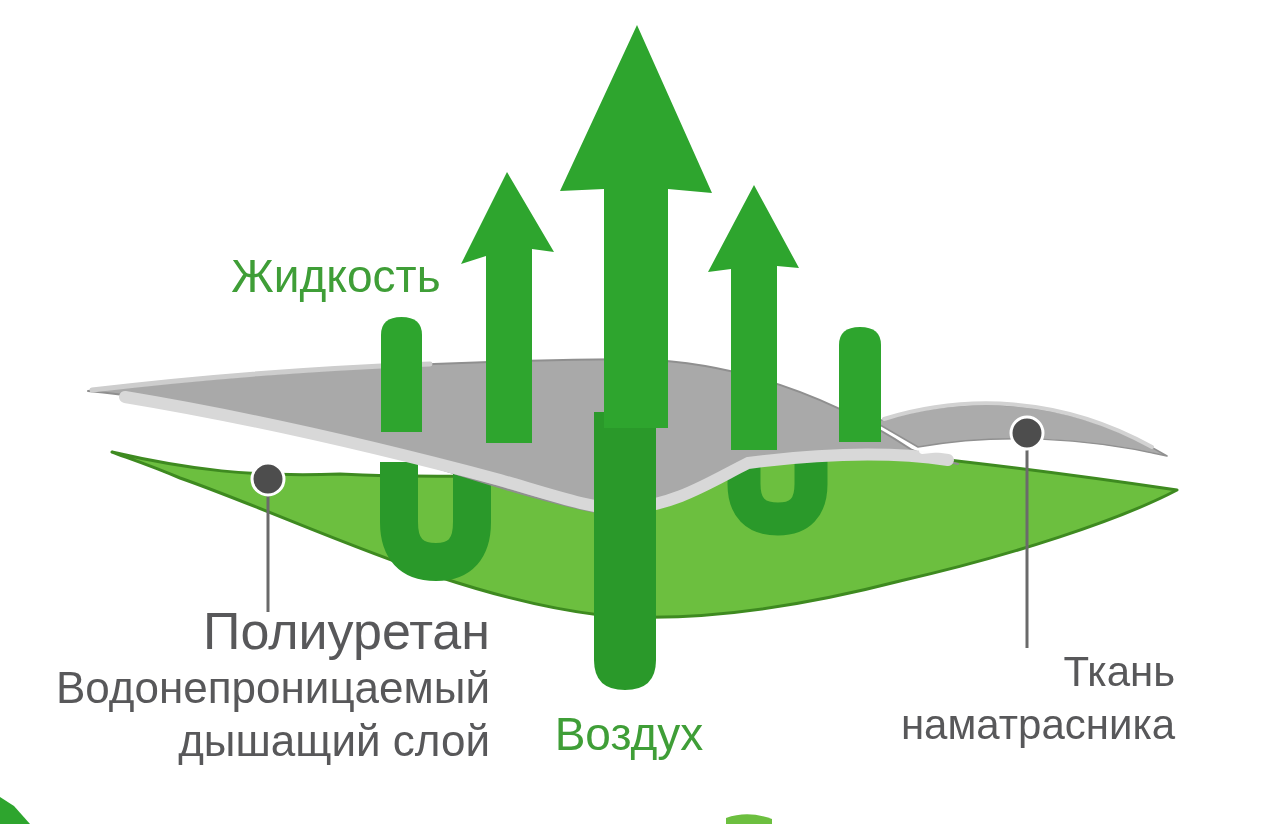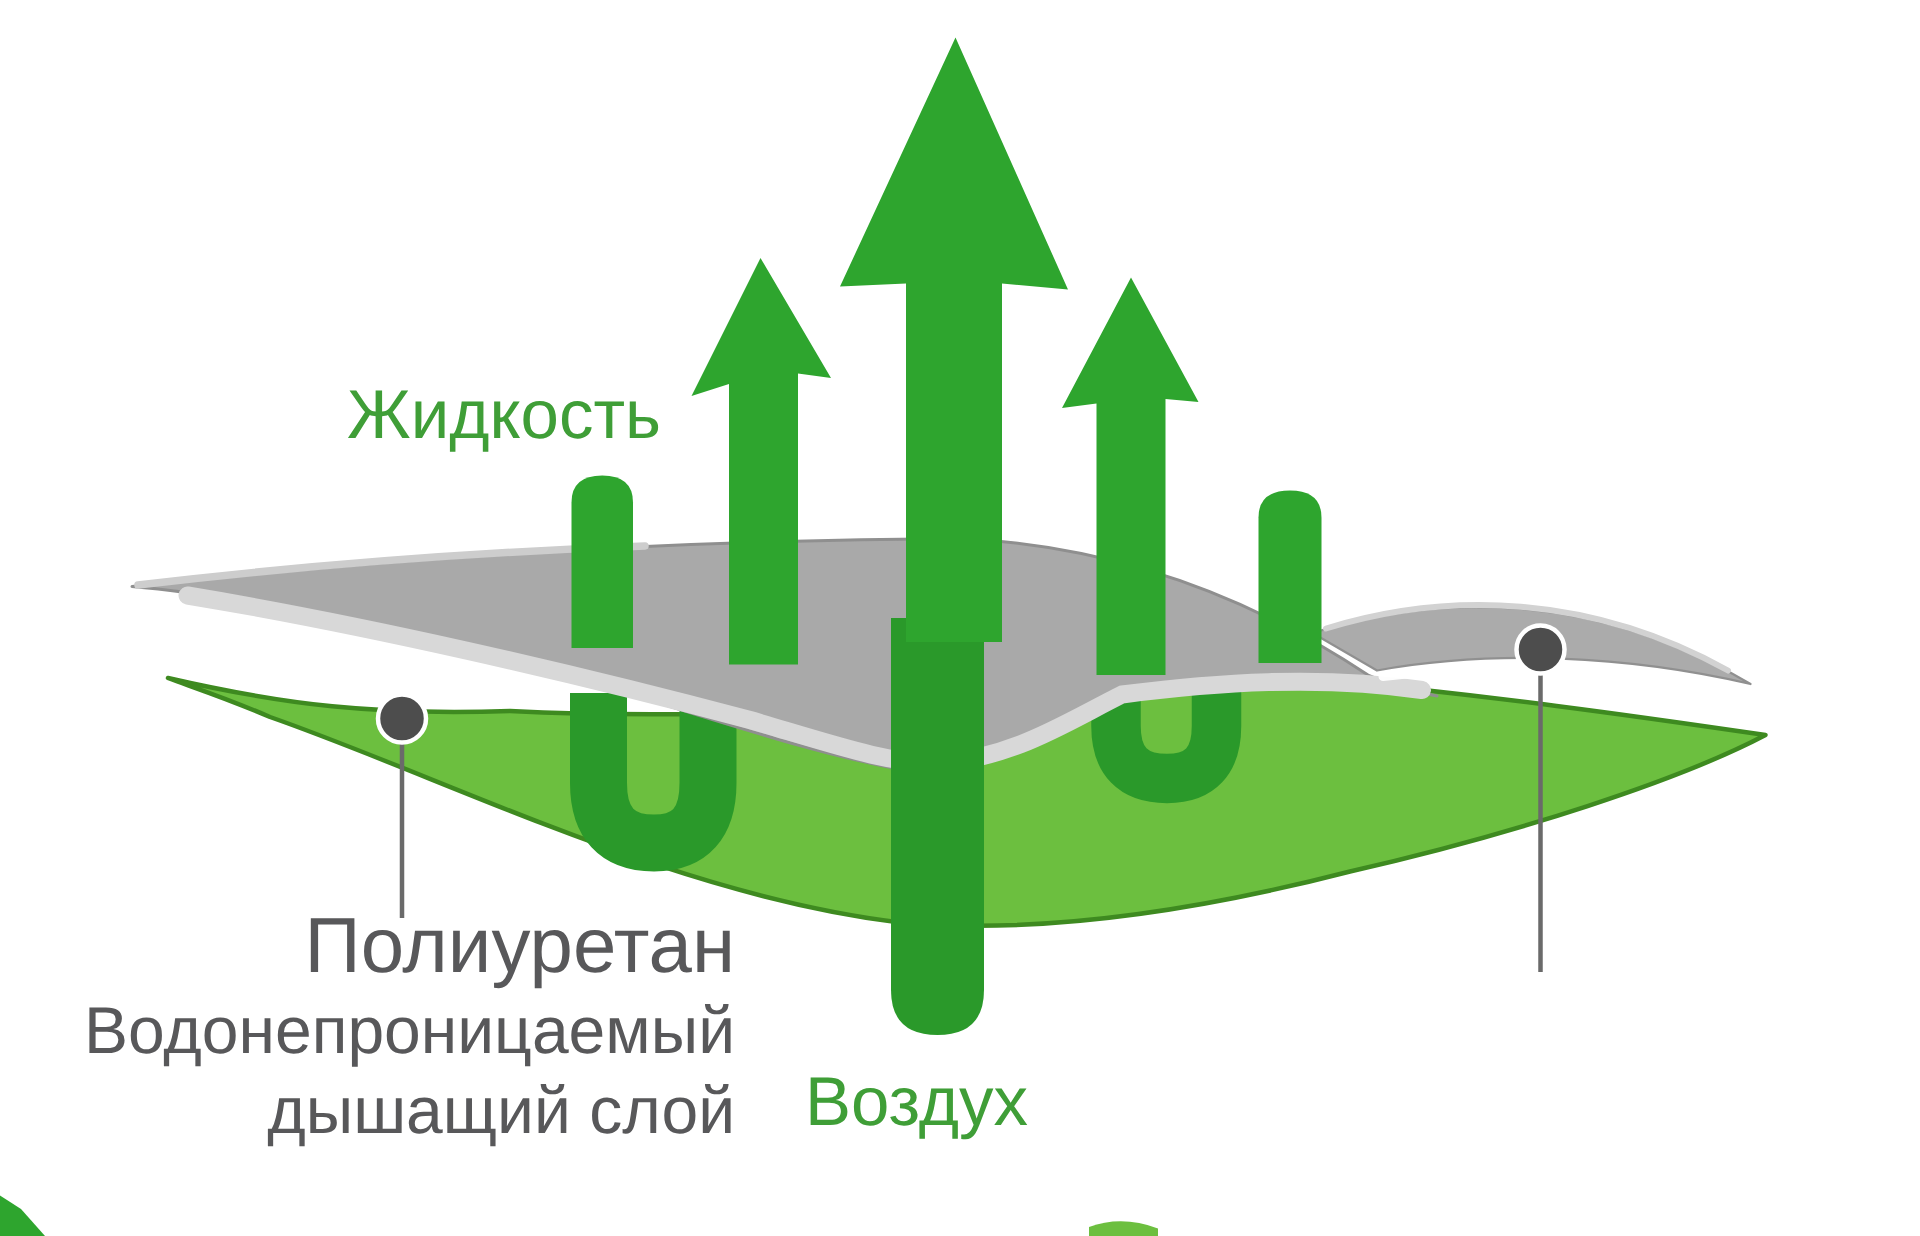--- a/index.html
+++ b/index.html
@@ -88,16 +88,20 @@
 
   <div class="label green" style="left:336px;top:252px;">Жидкость</div>
 
 
   <div class="label dark" style="left:273px;top:604px;">
     <span class="lbl-title">Полиуретан</span>
     <span class="lbl-sub">Водонепроницаемый</span>
     <span class="lbl-sub">дышащий слой</span>
   </div>
 
-  <div class="label green" style="left:611px;top:710px;">Воздух</div>
+  <div class="label green" style="left:629px;top:710px;">Воздух</div>
 
+  <div class="label dark" style="left:1038px;top:650px;">
+    <span class="lbl-line">Ткань</span>
+    <span class="lbl-line">наматрасника</span>
+  </div>
 
 </div>
 
 </body></html>

